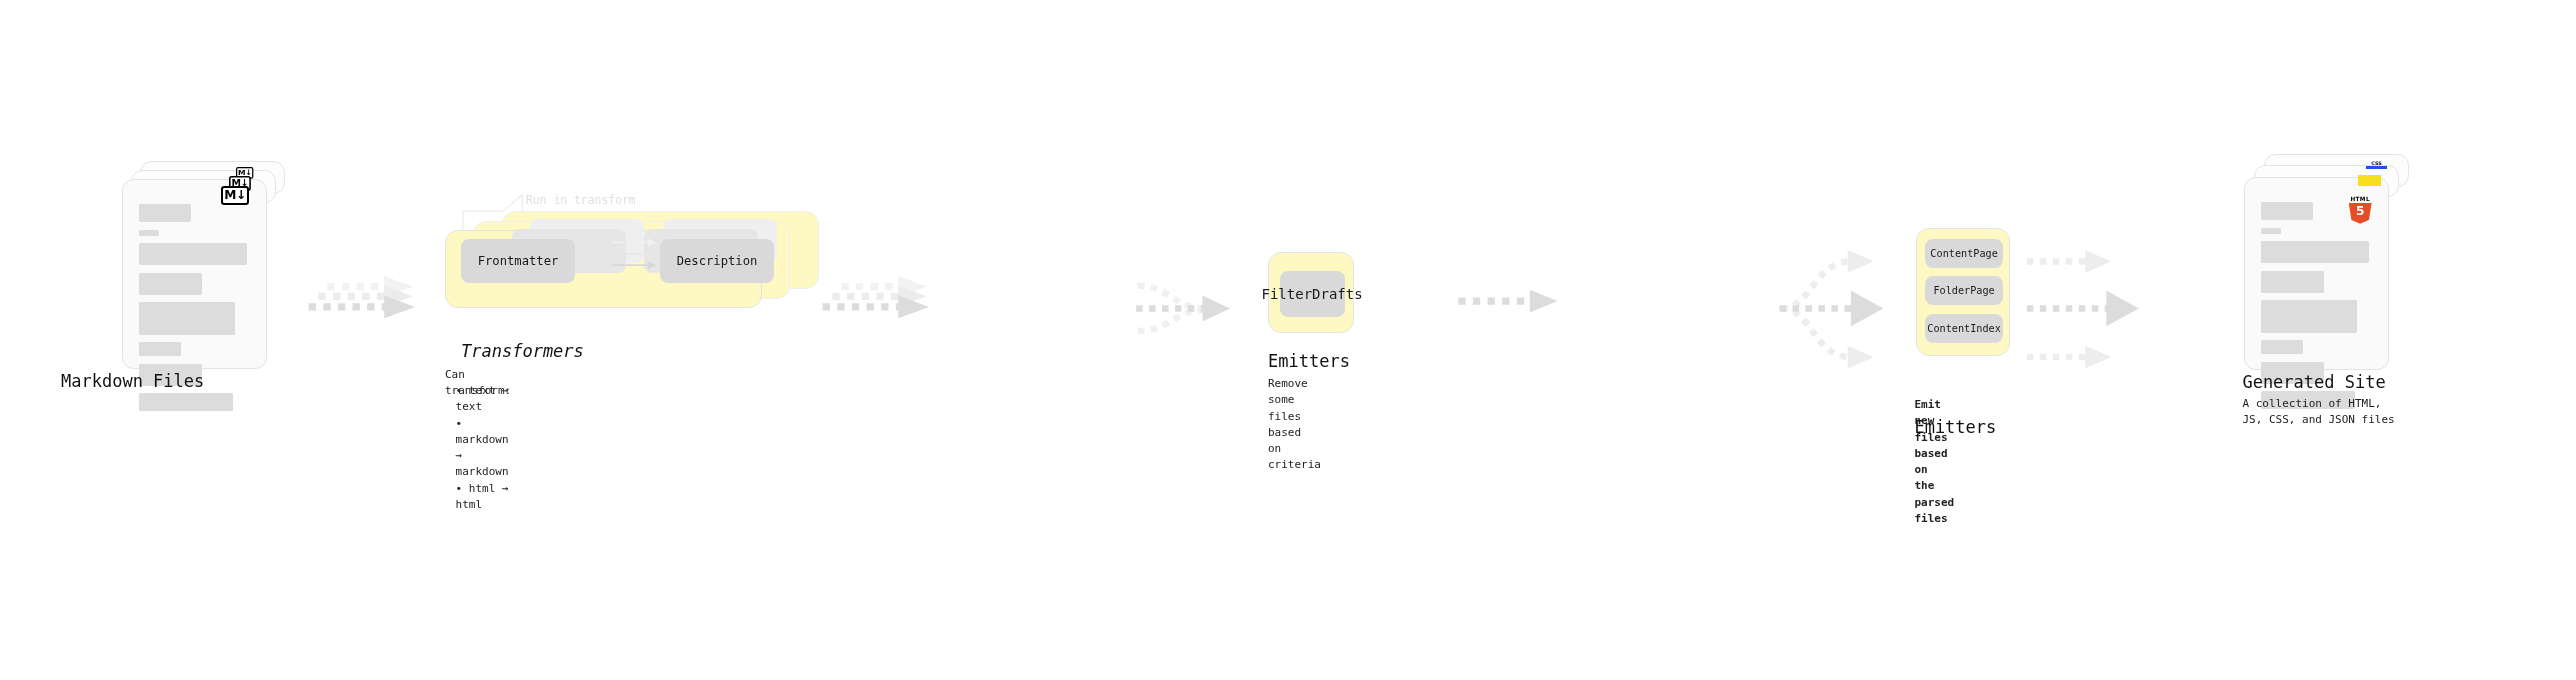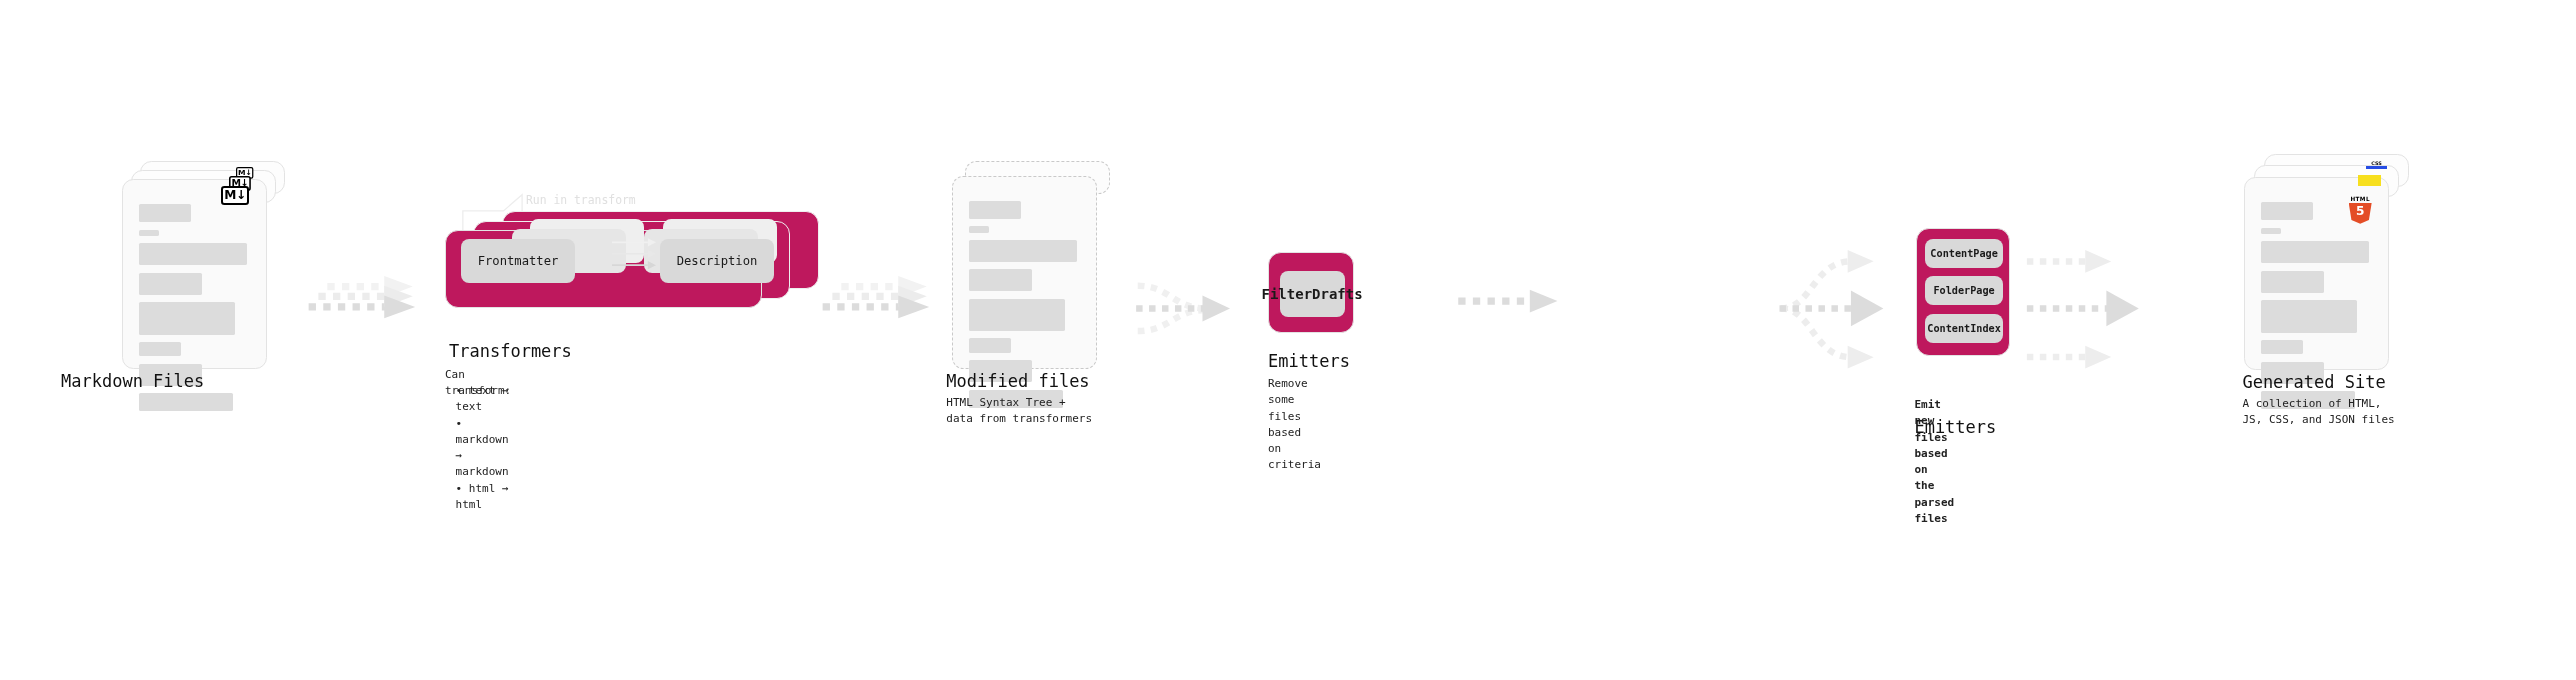--- a/index.html
+++ b/index.html
@@ -105,22 +105,21 @@
   }
   .css-badge .rule {
     height: 2.4px; background: #264de4; width: 100%;
   }
 
   
   .group-box {
     position: absolute;
     border: 1.3px solid #e3e3e3;
     border-radius: 13px;
-    background: #be185d;
-    font-weight: bold;
+    background: #fef9c3;
   }
   .group-box.faint { border-color: #efefef; }
 
   .chip {
     background: #d9d9d9;
     border-radius: 8.1px;
     display: flex; align-items: center; justify-content: center;
     color: #1a1a1a;
     font-size: 12.2px;
     white-space: nowrap;
@@ -230,21 +229,21 @@
       </g>
     </svg>
 
     <div class="chip" style="position:absolute; left:16px; top:46px; width:114px; height:44px;">
       <span>Frontmatter</span>
     </div>
     <div class="chip" style="position:absolute; left:215px; top:46px; width:114px; height:44px;">
       <span>Description</span>
     </div>
 
-    <div class="title" style="position:absolute; left:4px; top:148px;">Transformers</div>
+    <div class="title" style="position:absolute; left:16px; top:148px;font-style:italic;">Transformers</div>
     <div class="subtitle" style="position:absolute; left:0px; top:174px;">Can transform:</div>
     <div class="bullets" style="position:absolute; left:0px; top:190px;">
       <div class="b">• text → text</div>
       <div class="b">• markdown → markdown</div>
       <div class="b">• html → html</div>
     </div>
   </div>
 
   <div class="node" style="left:821px; top:276px;">
     <svg width="122" height="57" viewBox="0 0 150 70">
@@ -252,40 +251,20 @@
         <line x1="25" y1="13" x2="100" y2="13" stroke="#f2f2f2"></line>
         <line x1="14" y1="25" x2="100" y2="25" stroke="#ececec"></line>
         <line x1="2" y1="38" x2="100" y2="38" stroke="#dcdcdc"></line>
       </g>
       <path d="M95 0 L130 13 L95 26 Z" fill="#f2f2f2"></path>
       <path d="M95 12 L130 25 L95 38 Z" fill="#ececec"></path>
       <path d="M95 24 L133 38 L95 52 Z" fill="#dcdcdc"></path>
     </svg>
   </div>
 
-  <div class="node" style="left:952px; top:161px;">
-    <div class="doc-stack" style="width:179px; height:228px;">
-      <div class="doc dashed" style="left:13px; top:0;  width:145px; height:32.5px; background:#fcfcfc;"></div>
-      <div class="doc dashed" style="left:0; top:14.6px; width:145px; height:193px;">
-        <div class="doc-body">
-          <div class="bar" style="width:52px;  height:18px;"></div>
-          <div class="bar" style="width:19.5px;  height:6.5px;"></div>
-          <div class="bar" style="width:108px; height:22px;"></div>
-          <div class="bar" style="width:63px;  height:22px;"></div>
-          <div class="bar" style="width:96px; height:32.5px;"></div>
-          <div class="bar" style="width:42px;  height:14.6px;"></div>
-          <div class="bar" style="width:63px;  height:22px;"></div>
-          <div class="bar" style="width:94px; height:18px;"></div>
-        </div>
-      </div>
-    </div>
-    <div class="title" style="position:absolute; left:-5.7px; top:210px;">Modified files</div>
-    <div class="subtitle" style="position:absolute; left:-5.7px; top:234px;">HTML Syntax Tree +
-data from transformers</div>
-  </div>
 
   <div class="node" style="left:1131px; top:268px;">
     <svg width="130" height="89" viewBox="0 0 160 110">
       <g fill="none" stroke-dasharray="8 8" stroke-width="8">
         <path d="M8 22 C48 22 52 50 92 50" stroke="#f0f0f0"></path>
         <path d="M8 78 C48 78 52 52 92 52" stroke="#f0f0f0"></path>
         <line x1="6" y1="50" x2="92" y2="50" stroke="#dcdcdc"></line>
       </g>
       <path d="M88 34 L122 50 L88 66 Z" fill="#dcdcdc"></path>
     </svg>

